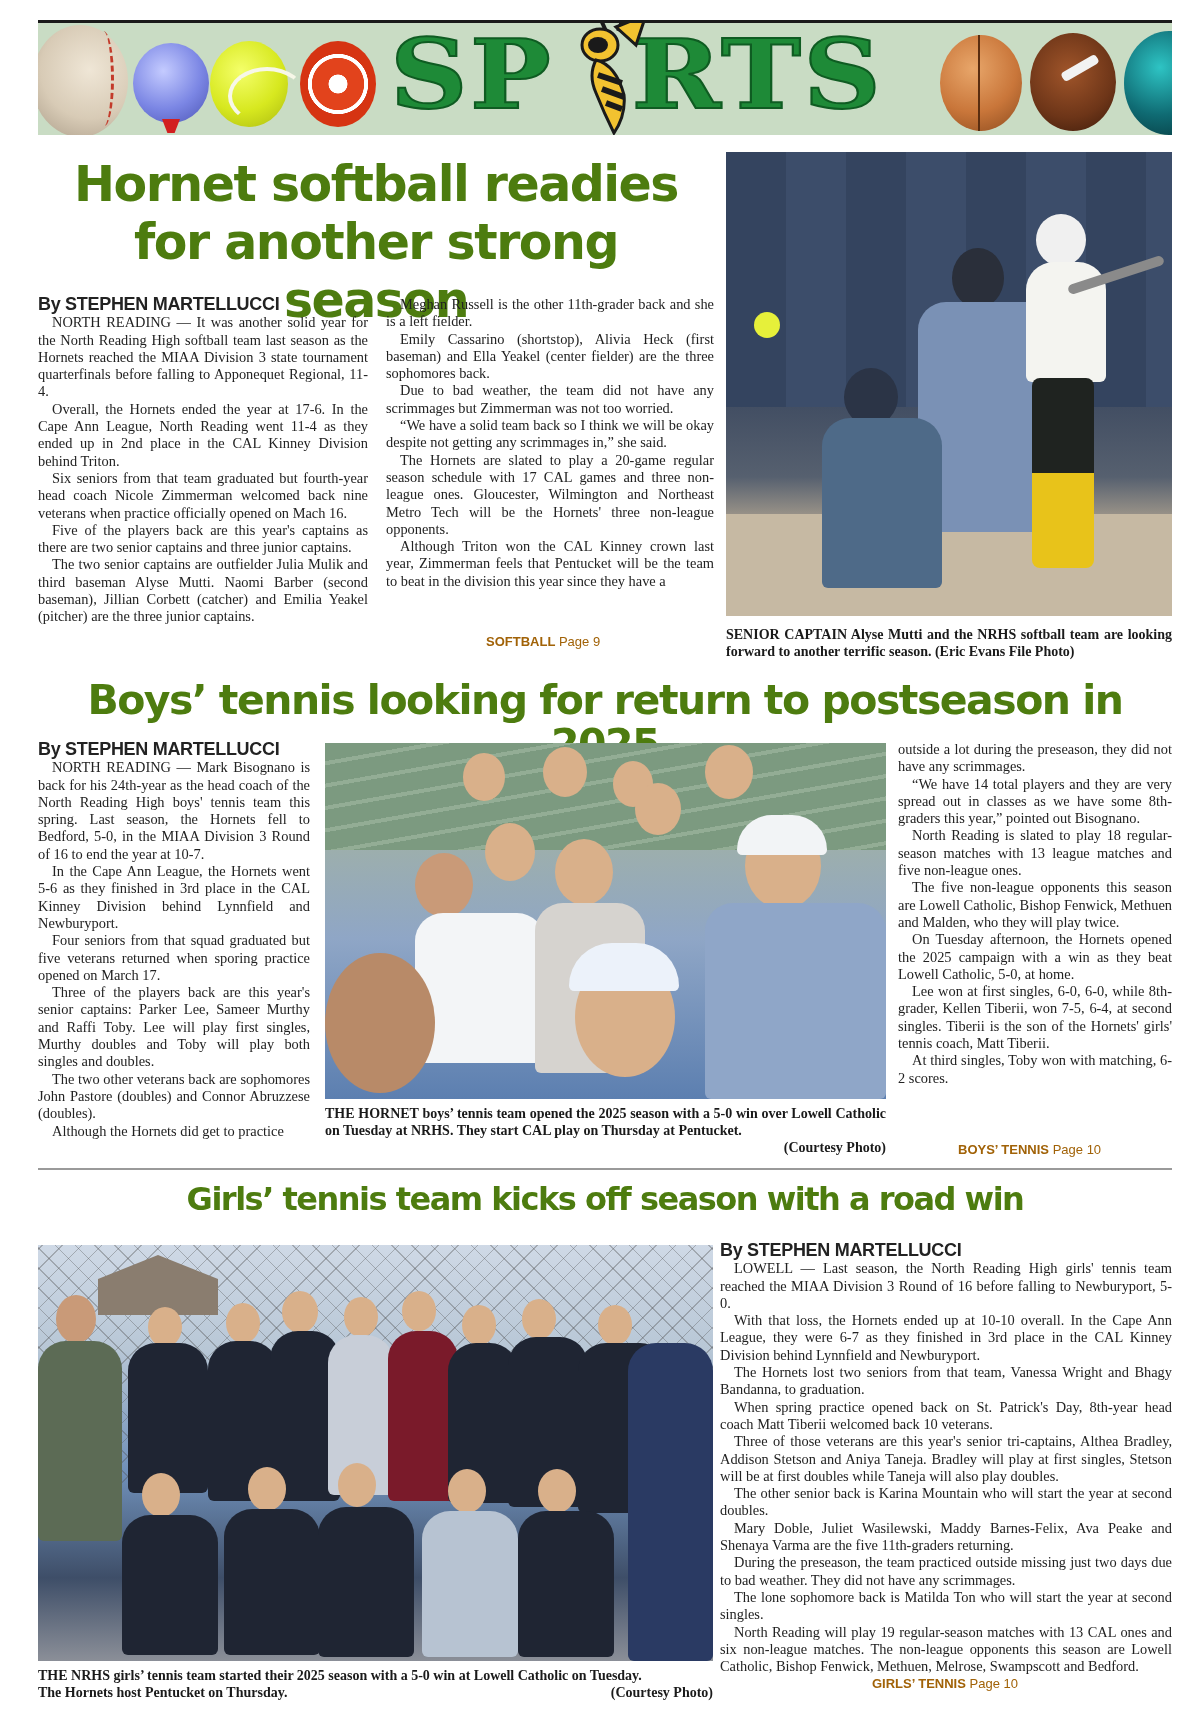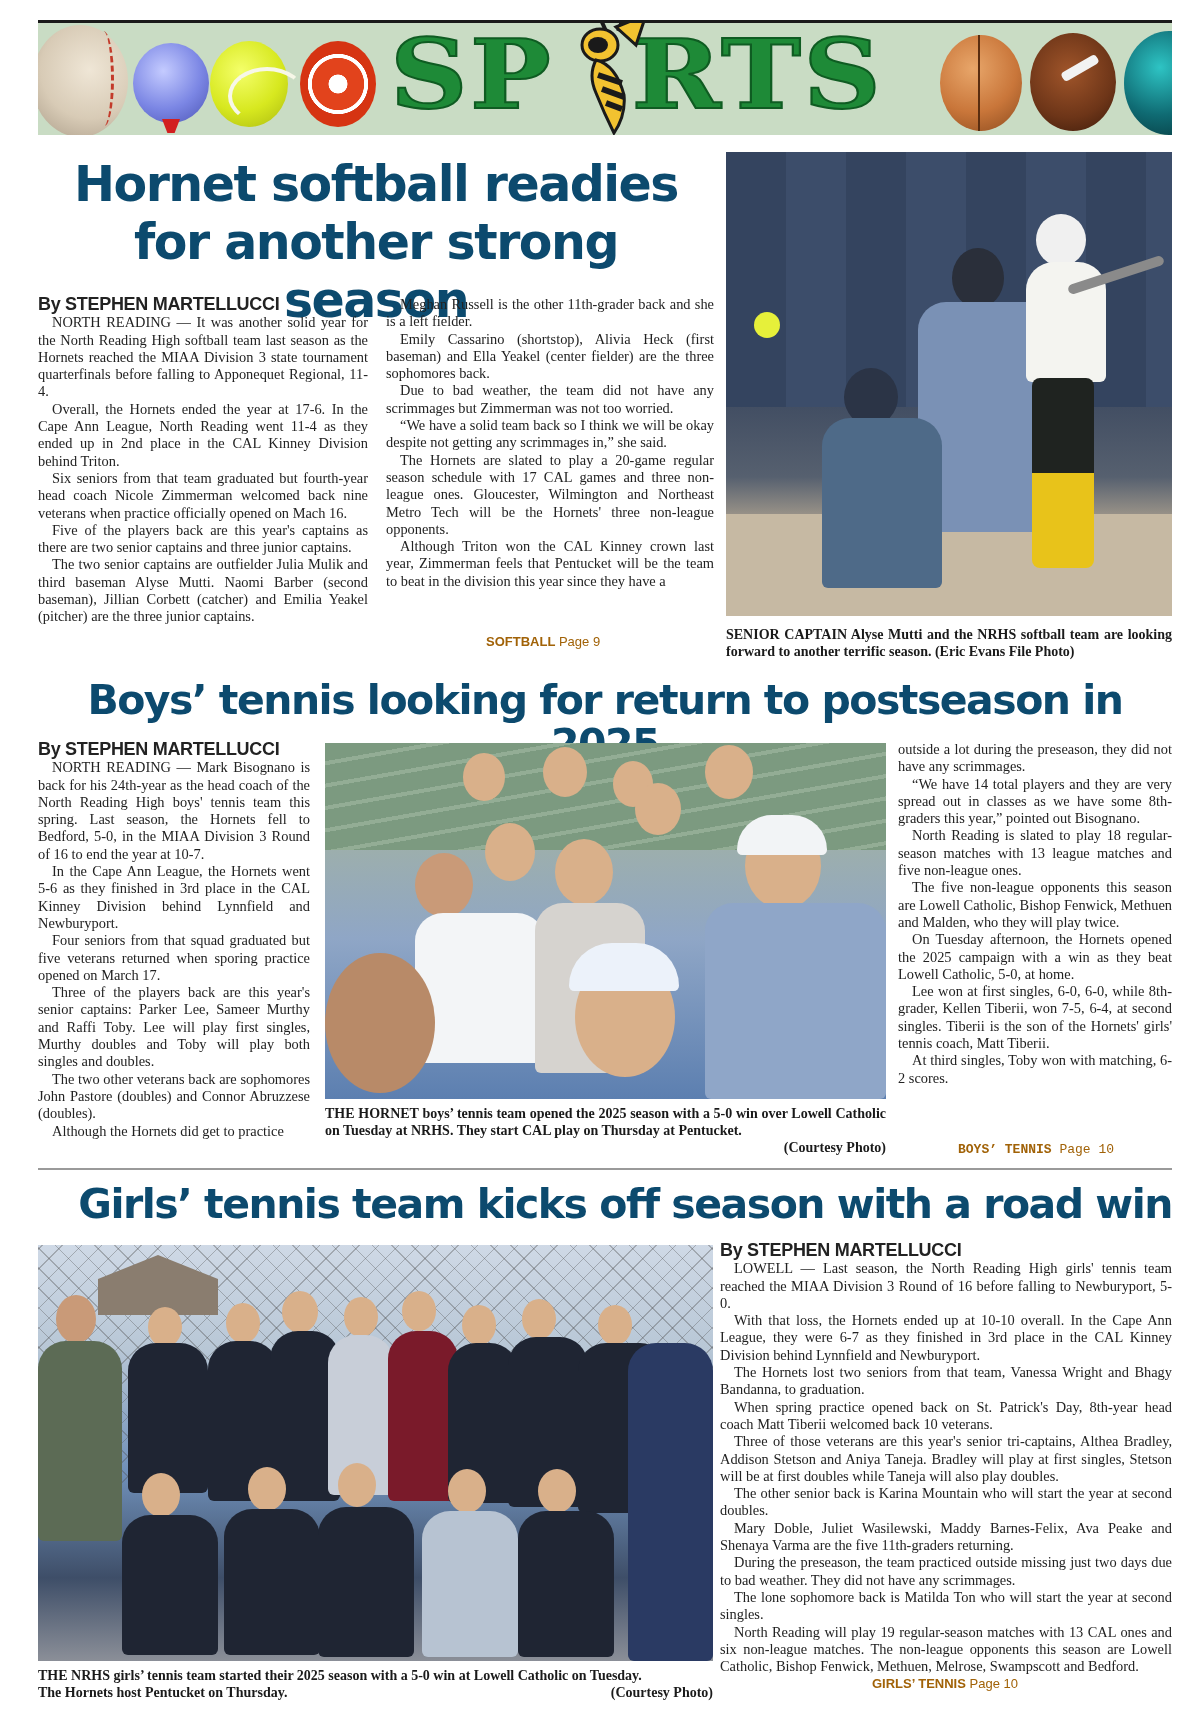--- a/index.html
+++ b/index.html
@@ -20,21 +20,21 @@
   .sports-word { position: absolute; left: 352px; top: 4px; font-family: "DejaVu Serif", serif; font-weight: bold; font-size: 96px; letter-spacing: 2px; color: #1e8a37; -webkit-text-stroke: 2px #0f5c22; line-height: 1; transform: scaleX(1.12); transform-origin: left top; }
   .sports-word .gap { display: inline-block; width: 70px; }
   .hornet { position: absolute; left: 528px; top: -18px; width: 90px; height: 130px; }
   .ball.basketball { left: 902px; top: 12px; width: 82px; height: 96px; background: radial-gradient(circle at 40% 35%, #e8a66a 0%, #c9763a 55%, #8a4a1e 100%); }
   .ball.basketball::after { content: ""; position: absolute; left: 38px; top: 0; width: 2px; height: 96px; background: #5a2d10; }
   .ball.football { left: 992px; top: 10px; width: 86px; height: 98px; background: radial-gradient(circle at 45% 40%, #a0552a 0%, #6d3518 60%, #3a1a0a 100%); }
   .ball.football::after { content: ""; position: absolute; left: 30px; top: 30px; width: 40px; height: 10px; background: #f2f2f2; transform: rotate(-30deg); border-radius: 4px; }
   .ball.puck { left: 1086px; top: 8px; width: 90px; height: 104px; background: radial-gradient(circle at 40% 35%, #2ec4c4 0%, #0f6b73 55%, #063338 100%); }
 
   
-  .headline { position: absolute; font-family: "DejaVu Sans", "Liberation Sans", sans-serif; font-weight: bold; color: #0c4a6e; letter-spacing: -1.5px; line-height: 1.08; }
+  .headline { position: absolute; font-family: "DejaVu Sans", "Liberation Sans", sans-serif; font-weight: bold; color: #4d7c0f; letter-spacing: -1.5px; line-height: 1.08; }
   .byline { font-family: Liberation Sans, sans-serif; font-weight: bold; font-size: 18px; text-align: left; margin-bottom: 1px; letter-spacing: -0.3px; }
   .col { position: absolute; font-family: "Liberation Serif", "DejaVu Serif", serif; font-size: 14.4px; line-height: 17.3px; text-align: justify; color: #222; }
   .col p { text-indent: 14px; }
   .jump { position: absolute; font-family: "Liberation Sans", "DejaVu Sans", sans-serif; font-size: 13px; color: #a16207; }
   .jump b { font-weight: bold; }
   .caption { position: absolute; font-family: "Liberation Serif", "DejaVu Serif", serif; font-weight: bold; font-size: 14px; line-height: 17px; text-align: justify; color: #1a1a1a; }
   .caption .credit { display: block; text-align: right; }
   .rule { position: absolute; height: 1.5px; background: #9a9a9a; }
 
   
@@ -155,27 +155,27 @@
 <div class="col" style="left:898px; top:741px; width:274px;">
   <p style="text-indent:0;">outside a lot during the preseason, they did not have any scrimmages.</p>
   <p>“We have 14 total players and they are very spread out in classes as we have some 8th-graders this year,” pointed out Bisognano.</p>
   <p>North Reading is slated to play 18 regular-season matches with 13 league matches and five non-league ones.</p>
   <p>The five non-league opponents this season are Lowell Catholic, Bishop Fenwick, Methuen and Malden, who they will play twice.</p>
   <p>On Tuesday afternoon, the Hornets opened the 2025 campaign with a win as they beat Lowell Catholic, 5-0, at home.</p>
   <p>Lee won at first singles, 6-0, 6-0, while 8th-grader, Kellen Tiberii, won 7-5, 6-4, at second singles. Tiberii is the son of the Hornets' girls' tennis coach, Matt Tiberii.</p>
   <p>At third singles, Toby won with matching, 6-2 scores.</p>
 </div>
 
-<div class="jump" style="left:958px; top:1142px;font-family:Liberation Mono, monospace;">
+<div class="jump" style="left:958px; top:1142px;">
   <b>BOYS’ TENNIS</b> <span>Page 10</span>
 </div>
 
 <div class="rule" style="left:38px; top:1168px; width:1134px;"></div>
 
-<div class="headline" style="left:38px; top:1182px; width:1134px; font-size:41px; text-align:right;">Girls’ tennis team kicks off season with a road win</div>
+<div class="headline" style="left:38px; top:1182px; width:1134px; font-size:32px; text-align:center;">Girls’ tennis team kicks off season with a road win</div>
 
 <div class="photo girls" title="Girls' tennis team group photo by a chain-link fence">
   <div class="fence"></div>
   <div class="shape" style="left:60px; top:10px; width:120px; height:60px; background:#8a7d6f; clip-path:polygon(0 40%,50% 0,100% 40%,100% 100%,0 100%);"></div>
   <div class="person-head" style="left:18px; top:50px; width:40px; height:48px; background:#c99a78;"></div>
   <div class="jacket" style="left:0px; top:96px; width:84px; height:200px; background:#5c6b55;"></div>
   <div class="person-head" style="left:110px; top:62px; width:34px; height:40px;"></div>
   <div class="person-head" style="left:188px; top:58px; width:34px; height:40px;"></div>
   <div class="person-head" style="left:244px; top:46px; width:36px; height:42px;"></div>
   <div class="person-head" style="left:306px; top:52px; width:34px; height:40px;"></div>

